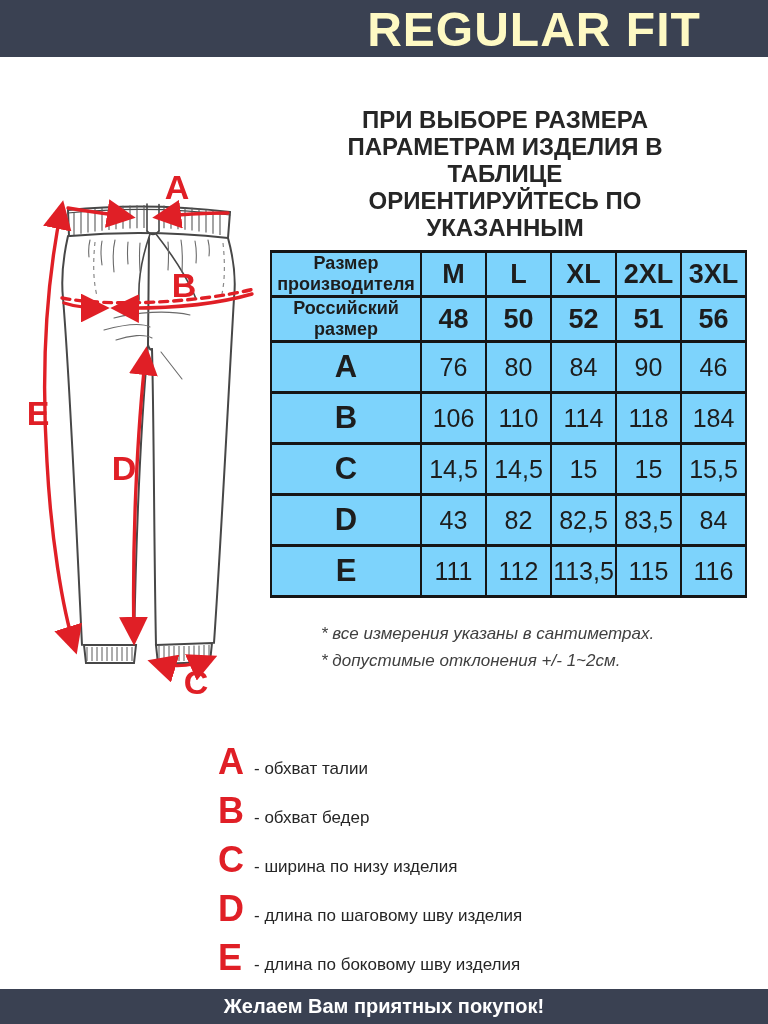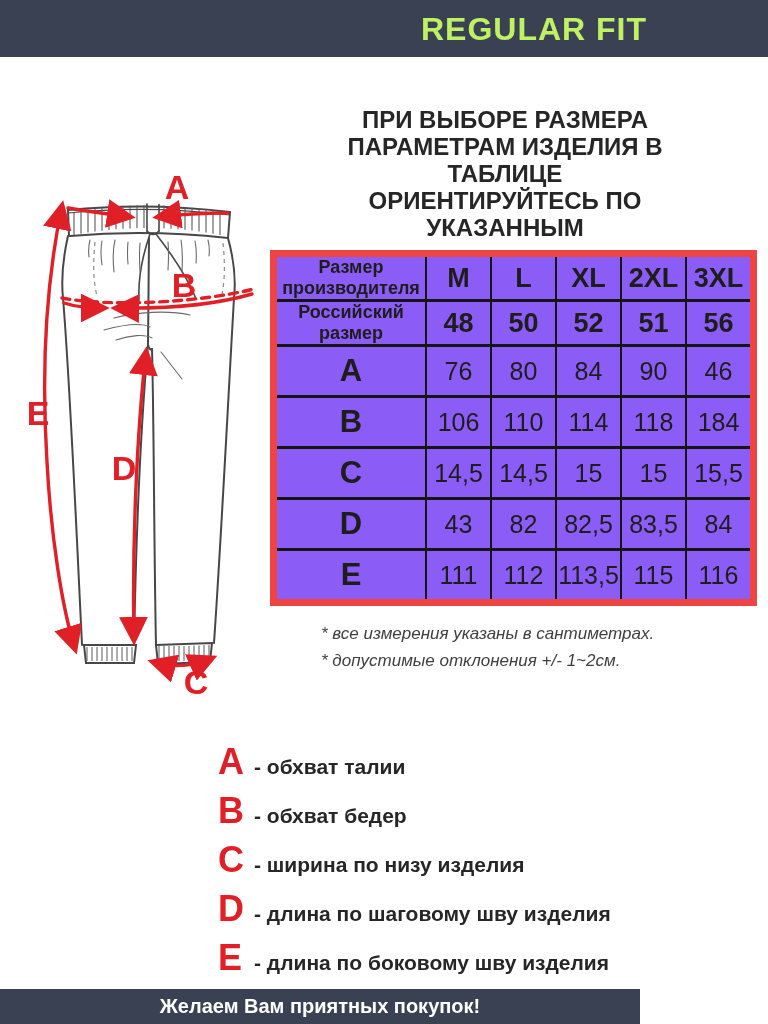--- a/index.html
+++ b/index.html
@@ -6,33 +6,33 @@
   body{
     width:768px;height:1024px;position:relative;overflow:hidden;
     background:#ffffff;font-family:"Liberation Sans",sans-serif;
   }
   .topbar{
     position:absolute;left:0;top:0;width:768px;height:57px;
     background:#3a4152;display:flex;align-items:center;
   }
   .topbar .title{
     position:absolute;left:534px;top:50%;transform:translate(-50%,-50%);
-    color:#bef264;font-size:32px;font-weight:bold;letter-spacing:1px;white-space:nowrap;
+    color:#fef9c3;font-size:48px;font-weight:bold;letter-spacing:1px;white-space:nowrap;
   }
   .intro{
     position:absolute;left:300px;top:106px;width:410px;
     text-align:center;font-size:24px;font-weight:bold;color:#262626;line-height:27px;
   }
   .figure{position:absolute;left:18px;top:172px;width:262px;height:530px;}
   .figure svg{display:block;}
 
   table.size-table{
     position:absolute;left:270px;top:250px;
-    border-collapse:collapse;table-layout:fixed;background:#8b5cf6;
-    border:7px solid #ef4444;
+    border-collapse:collapse;table-layout:fixed;background:#7dd3fc;
+    border:2px solid #ef4444;
   }
   table.size-table td{
     border:2px solid #151515;border-top-width:3px;border-bottom-width:3px;
     text-align:center;vertical-align:middle;padding:0;color:#1d1d1d;overflow:hidden;
   }
   td.c0{width:148px;}
   td.cN{width:63px;}
   tr.r1 td{height:40px;}
   tr.r2 td{height:37px;}
   tr.rD td{height:48px;}
@@ -41,24 +41,24 @@
   .letter{font-size:31px;font-weight:bold;color:#e01f26;}
   .val{font-size:25px;color:#222;}
 
   .notes{
     position:absolute;left:321px;top:620px;
     font-style:italic;font-size:17px;color:#404040;line-height:27px;white-space:nowrap;
   }
   .legend{position:absolute;left:218px;top:741px;}
   .legend-row{line-height:42px;white-space:nowrap;}
   .legend-letter{color:#e01f26;font-weight:bold;font-size:36px;display:inline-block;min-width:30px;}
-  .legend-text{font-weight:bold;font-size:21px;color:#262626;margin-left:6px;}
+  .legend-text{font-weight:normal;font-size:17px;color:#262626;margin-left:6px;}
 
   .bottombar{
-    position:absolute;left:0;top:989px;width:640px;height:35px;
+    position:absolute;left:0;top:989px;width:768px;height:35px;
     background:#3a4152;display:flex;align-items:center;justify-content:center;
   }
   .bottombar .msg{color:#ffffff;font-size:20px;font-weight:bold;white-space:nowrap;}
 </style>
 </head>
 <body>
 
 <div class="topbar">
   <span class="title">REGULAR FIT</span>
 </div>

